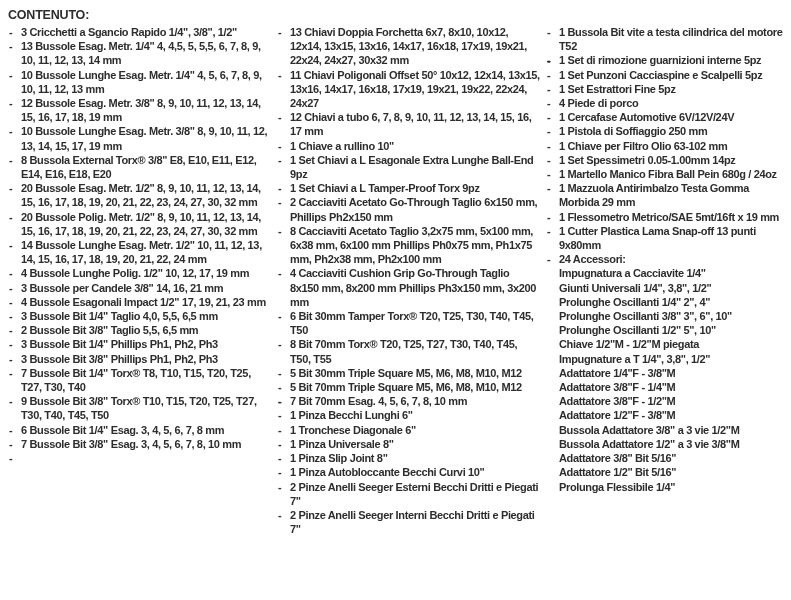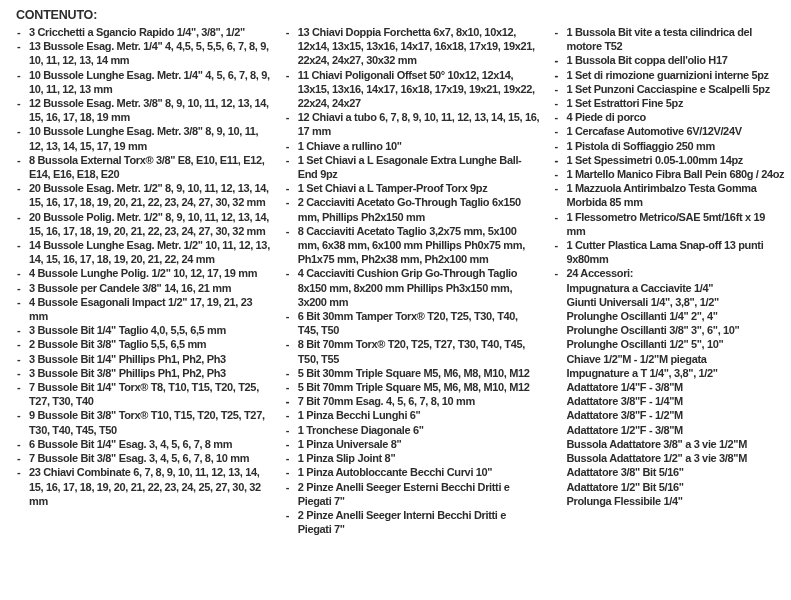--- a/index.html
+++ b/index.html
@@ -13,21 +13,21 @@
     overflow: hidden;
     font-family: "Liberation Sans", sans-serif;
     color: #2d2d2d;
   }
   .page {
     display: flex;
     box-sizing: border-box;
     padding: 8px 0 0 8px;
     width: 791px;
   }
-  .col { box-sizing: border-box; margin-left: 8px; }
+  .col { box-sizing: border-box; }
   .col-1 { width: 269px; }
   .col-2 { width: 269px; }
   .col-3 { width: 245px; }
   .title {
     font-size: 12.5px;
     font-weight: bold;
     letter-spacing: -0.2px;
     margin: 0 0 3px 0;
     color: #2d2d2d;
   }
@@ -72,21 +72,21 @@
         <li><span class="dash">-</span><span>3 Bussole per Candele 3/8" 14, 16, 21 mm</span></li>
         <li><span class="dash">-</span><span>4 Bussole Esagonali Impact 1/2" 17, 19, 21, 23 mm</span></li>
         <li><span class="dash">-</span><span>3 Bussole Bit 1/4" Taglio 4,0, 5,5, 6,5 mm</span></li>
         <li><span class="dash">-</span><span>2 Bussole Bit 3/8" Taglio 5,5, 6,5 mm</span></li>
         <li><span class="dash">-</span><span>3 Bussole Bit 1/4" Phillips Ph1, Ph2, Ph3</span></li>
         <li><span class="dash">-</span><span>3 Bussole Bit 3/8" Phillips Ph1, Ph2, Ph3</span></li>
         <li><span class="dash">-</span><span>7 Bussole Bit 1/4" Torx® T8, T10, T15, T20, T25, T27, T30, T40</span></li>
         <li><span class="dash">-</span><span>9 Bussole Bit 3/8" Torx® T10, T15, T20, T25, T27, T30, T40, T45, T50</span></li>
         <li><span class="dash">-</span><span>6 Bussole Bit 1/4" Esag. 3, 4, 5, 6, 7, 8 mm</span></li>
         <li><span class="dash">-</span><span>7 Bussole Bit 3/8" Esag. 3, 4, 5, 6, 7, 8, 10 mm</span></li>
-        <li><span class="dash">-</span><span>23 Chiavi Combinate 6, 7, 8, 9, 10, 11, 12, 13, 14, 15, 16, 17, 18, 19, 20, 21, 22, 23, 24, 25, 27, 30, 32 mm</span></li>
+        <li><span class="dash">-</span></li>
       </ul>
   </div>
   <div class="col col-2">
     <ul class="list">
         <li><span class="dash">-</span><span>13 Chiavi Doppia Forchetta 6x7, 8x10, 10x12, 12x14, 13x15, 13x16, 14x17, 16x18, 17x19, 19x21, 22x24, 24x27, 30x32 mm</span></li>
         <li><span class="dash">-</span><span>11 Chiavi Poligonali Offset 50° 10x12, 12x14, 13x15, 13x16, 14x17, 16x18, 17x19, 19x21, 19x22, 22x24, 24x27</span></li>
         <li><span class="dash">-</span><span>12 Chiavi a tubo 6, 7, 8, 9, 10, 11, 12, 13, 14, 15, 16, 17 mm</span></li>
         <li><span class="dash">-</span><span>1 Chiave a rullino 10"</span></li>
         <li><span class="dash">-</span><span>1 Set Chiavi a L Esagonale Extra Lunghe Ball-End 9pz</span></li>
         <li><span class="dash">-</span><span>1 Set Chiavi a L Tamper-Proof Torx 9pz</span></li>
@@ -105,32 +105,32 @@
         <li><span class="dash">-</span><span>1 Pinza Slip Joint 8"</span></li>
         <li><span class="dash">-</span><span>1 Pinza Autobloccante Becchi Curvi 10"</span></li>
         <li><span class="dash">-</span><span>2 Pinze Anelli Seeger Esterni Becchi Dritti e Piegati 7"</span></li>
         <li><span class="dash">-</span><span>2 Pinze Anelli Seeger Interni Becchi Dritti e Piegati 7"</span></li>
       </ul>
   </div>
   <div class="col col-3">
     <ul class="list">
         <li><span class="dash">-</span><span>1 Bussola Bit vite a testa cilindrica del motore T52</span></li>
         <li><span class="dash">-</span></li>
-        <li><span class="dash">-</span><span>1 Bussola Bit coppa dell'olio H17</span></li>
+        <li><span class="dash">-</span></li>
         <li><span class="dash">-</span></li>
         <li><span class="dash">-</span><span>1 Set di rimozione guarnizioni interne 5pz</span></li>
         <li><span class="dash">-</span><span>1 Set Punzoni Cacciaspine e Scalpelli 5pz</span></li>
         <li><span class="dash">-</span><span>1 Set Estrattori Fine 5pz</span></li>
         <li><span class="dash">-</span><span>4 Piede di porco</span></li>
         <li><span class="dash">-</span><span>1 Cercafase Automotive 6V/12V/24V</span></li>
         <li><span class="dash">-</span><span>1 Pistola di Soffiaggio 250 mm</span></li>
-        <li><span class="dash">-</span></li>
+        <li><span class="dash">-</span><span>1 Chiave per Filtro Olio 63-102 mm</span></li>
         <li><span class="dash">-</span><span>1 Set Spessimetri 0.05-1.00mm 14pz</span></li>
         <li><span class="dash">-</span><span>1 Martello Manico Fibra Ball Pein 680g / 24oz</span></li>
-        <li><span class="dash">-</span><span>1 Mazzuola Antirimbalzo Testa Gomma Morbida 85 mm</span></li>
+        <li><span class="dash">-</span><span>1 Mazzuola Antirimbalzo Testa Gomma Morbida 29 mm</span></li>
         <li><span class="dash">-</span><span>1 Flessometro Metrico/SAE 5mt/16ft x 19 mm</span></li>
         <li><span class="dash">-</span><span>1 Cutter Plastica Lama Snap-off 13 punti 9x80mm</span></li>
         <li><span class="dash">-</span><span>24 Accessori:</span></li>
         <li><span>Impugnatura a Cacciavite 1/4"</span></li>
         <li><span>Giunti Universali 1/4", 3,8", 1/2"</span></li>
         <li><span>Prolunghe Oscillanti 1/4" 2", 4"</span></li>
         <li><span>Prolunghe Oscillanti 3/8" 3", 6", 10"</span></li>
         <li><span>Prolunghe Oscillanti 1/2" 5", 10"</span></li>
         <li><span>Chiave 1/2"M - 1/2"M piegata</span></li>
         <li><span>Impugnature a T 1/4", 3,8", 1/2"</span></li>

